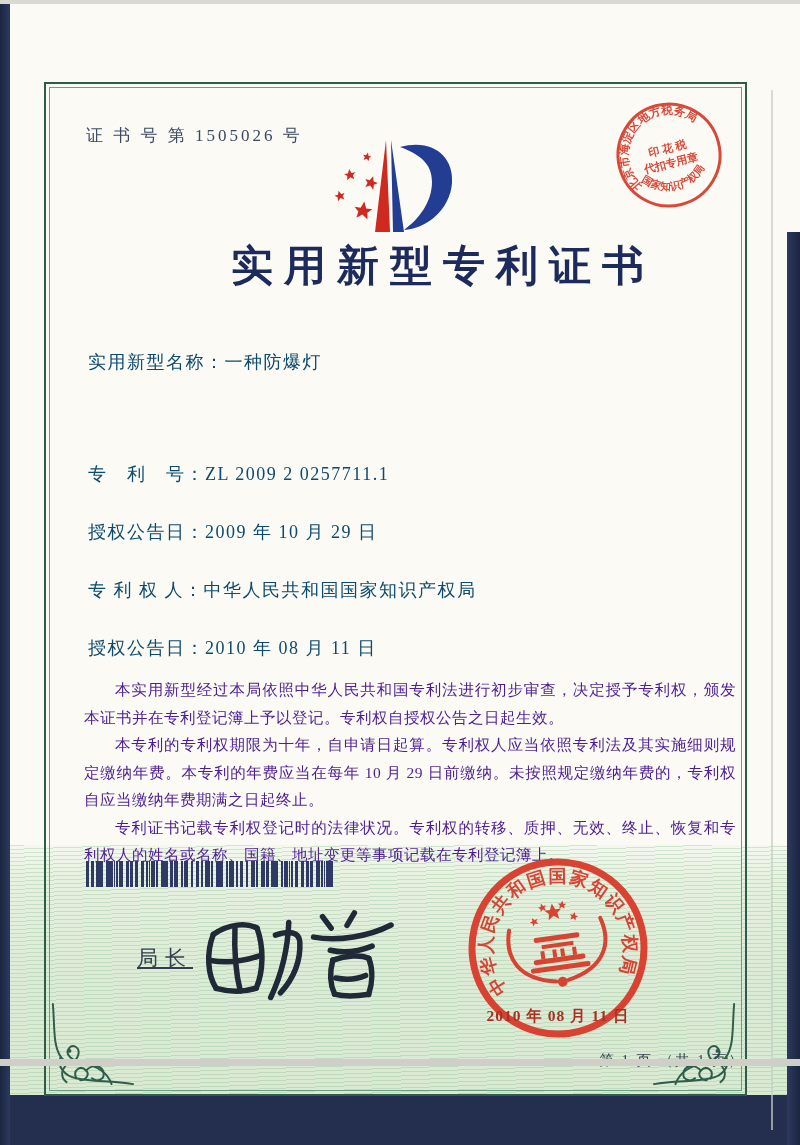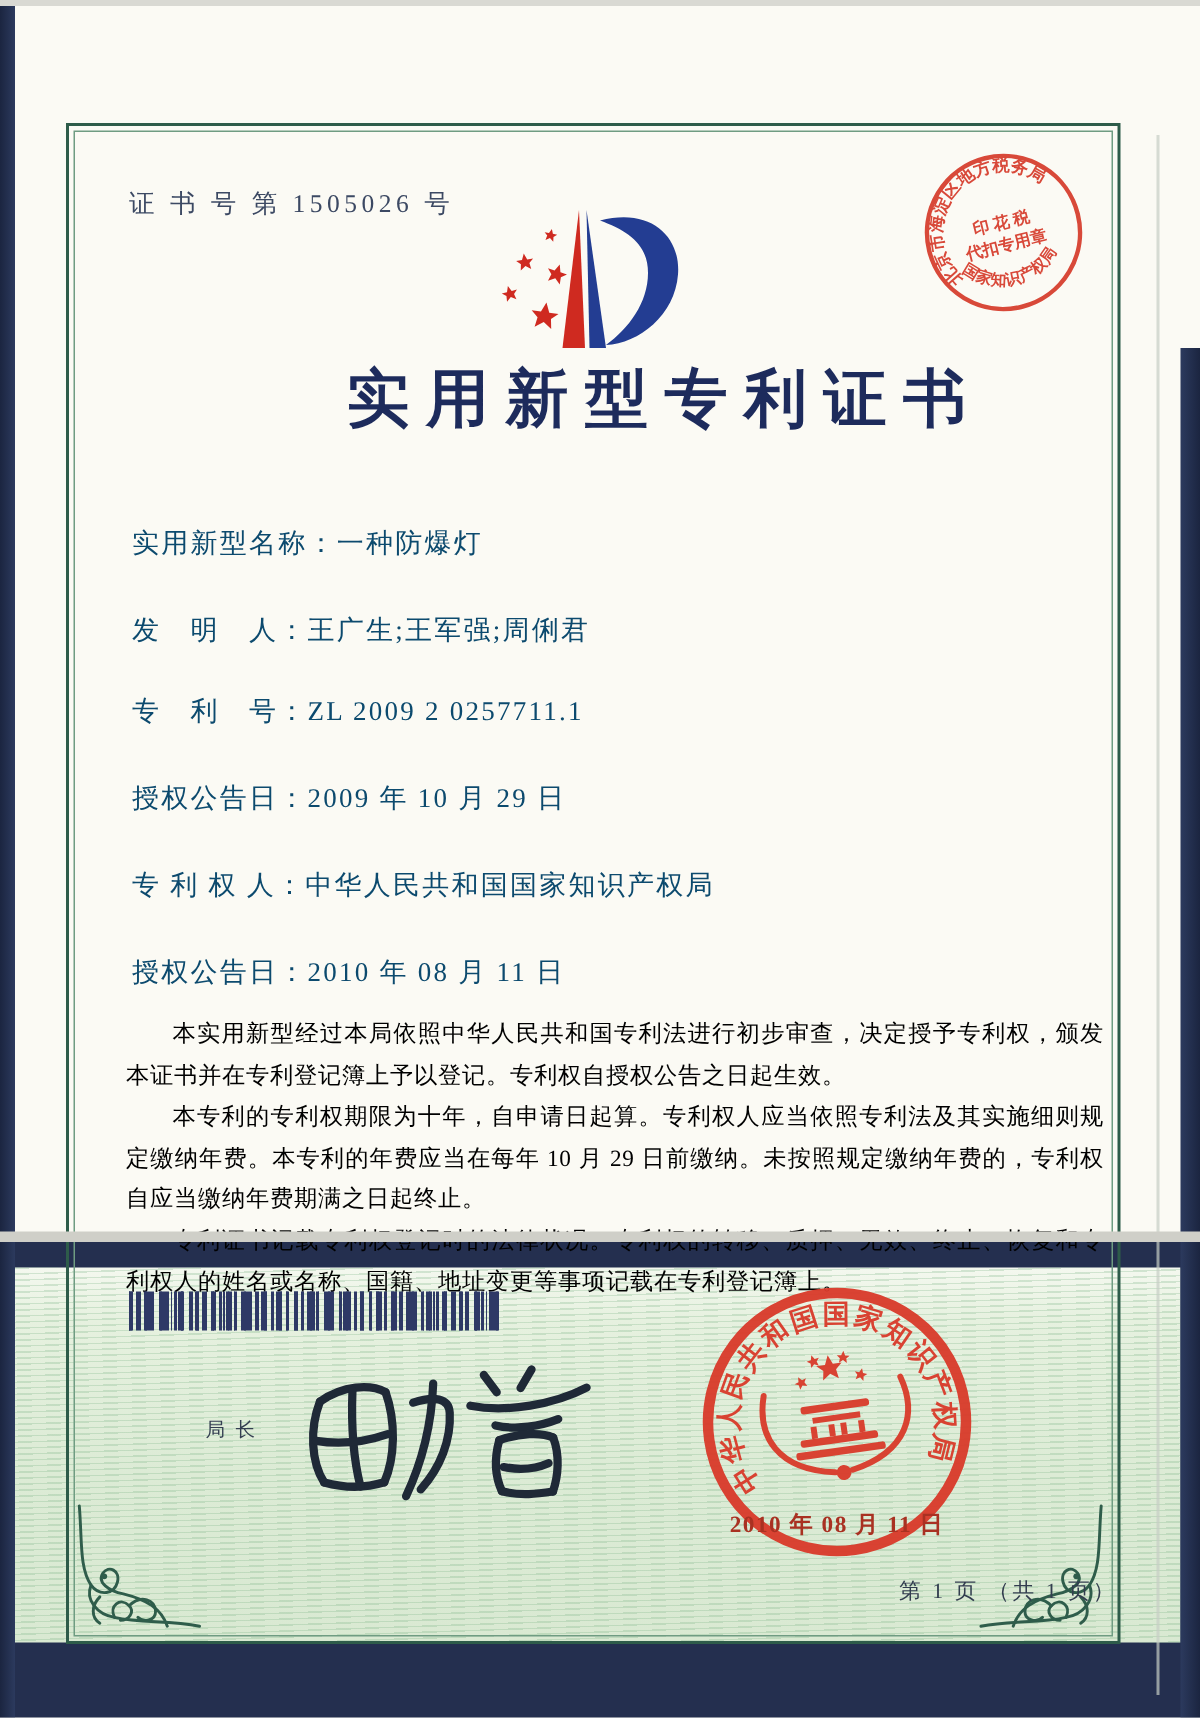--- a/index.html
+++ b/index.html
@@ -1,21 +1,21 @@
 <!DOCTYPE html>
 <html><head>
 <meta charset="utf-8">
 <style>
   html,body{margin:0;padding:0;}
   body{
     width:800px;height:1145px;overflow:hidden;
     background:#242f4f;
     font-family:"Liberation Serif","DejaVu Serif",serif;
   }
-  .photo{position:relative;width:800px;height:828px;background:#fbfaf4;}
+  .photo{position:relative;width:800px;height:1066px;background:#fbfaf4;}
   
   .edge{position:absolute;background:#232e4e;}
   .edge-left{left:0;top:0;width:10px;height:1145px;background:linear-gradient(90deg,#1b2540,#2c3a5e);}
   .edge-right{right:0;top:232px;width:13px;height:913px;background:linear-gradient(90deg,#2c3a5e,#1b2540);}
   .edge-top{left:0;top:0;width:800px;height:4px;background:#d9d9d3;}
   .edge-bottom{left:0;bottom:0;width:800px;height:7px;background:#cfcfc8;}
   .page-shadow-line{position:absolute;left:771px;top:90px;width:2px;height:1040px;background:#c6cdc4;opacity:.7;}
 
   
   .green-band{
@@ -42,32 +42,32 @@
 
   .title{position:absolute;left:0;top:238px;width:790px;margin:0;text-align:center;
          font-size:42px;font-weight:700;letter-spacing:11px;color:#1d2b5c;padding-left:48px;}
 
   .tax-stamp{position:absolute;left:612px;top:98px;width:114px;height:114px;
              transform:rotate(-14deg);opacity:.92;}
 
   .field{position:absolute;left:88px;font-size:18px;letter-spacing:1.5px;color:#0c4a6e;white-space:nowrap;}
   .f0{top:350px}.f1{top:408px}.f2{top:462px}.f3{top:520px}.f4{top:578px}.f5{top:636px}
 
-  .body-text{position:absolute;left:84px;top:676px;width:652px;color:#000000;
+  .body-text{position:absolute;left:84px;top:676px;width:652px;color:#4c1d95;
              font-size:15.5px;line-height:1.78;letter-spacing:.5px;text-align:justify;}
   .body-text p{margin:0;text-indent:2em;}
 
   .barcode{position:absolute;left:86px;top:861px;width:248px;height:26px;
     background-image:
       repeating-linear-gradient(90deg,#2e3966 0 2px,rgba(0,0,0,0) 2px 5px),
       repeating-linear-gradient(90deg,#2e3966 0 1px,rgba(0,0,0,0) 1px 7px),
       repeating-linear-gradient(90deg,#2e3966 0 3px,rgba(0,0,0,0) 3px 11px);
   }
 
-  .sig-label{position:absolute;left:137px;top:944px;font-size:13px;letter-spacing:7px;color:#333e51;}
+  .sig-label{position:absolute;left:137px;top:944px;font-size:21px;letter-spacing:7px;color:#333e51;text-decoration:underline;}
   .signature{position:absolute;left:190px;top:896px;width:215px;height:118px;transform:rotate(-3deg);}
 
   .seal{position:absolute;left:466px;top:856px;width:184px;height:184px;transform:rotate(-8deg);opacity:.95;}
   .seal-date{position:absolute;left:470px;top:1006px;width:176px;text-align:center;
              font-size:15.5px;font-weight:700;letter-spacing:1px;color:#a93122;z-index:5;}
 
   .footer{position:absolute;left:0;top:1051px;width:745px;text-align:right;
           font-size:14.5px;letter-spacing:2px;color:#323d4f;}
 
   svg text{font-family:"Liberation Serif","DejaVu Serif",serif;}
@@ -130,21 +130,20 @@
     <text font-size="10.5" fill="#d63a2a" font-weight="700">
       <textPath href="#tsBot" startOffset="2">国家知识产权局</textPath>
     </text>
     <text x="57" y="54" text-anchor="middle" font-size="11" fill="#d63a2a" font-weight="700">印 花 税</text>
     <text x="57" y="69" text-anchor="middle" font-size="11" fill="#d63a2a" font-weight="700">代扣专用章</text>
   </svg>
 
   <h1 class="title">实用新型专利证书</h1>
 
   <div class="field f0"><span>实用新型名称：</span><span>一种防爆灯</span></div>
-  <div class="field f1"><span>发　明　人：</span><span>王广生;王军强;周俐君</span></div>
   <div class="field f2"><span>专　利　号：</span><span>ZL 2009 2 0257711.1</span></div>
   <div class="field f3"><span>授权公告日：</span><span>2009 年 10 月 29 日</span></div>
   <div class="field f4"><span>专 利 权 人：</span><span>中华人民共和国国家知识产权局</span></div>
   <div class="field f5"><span>授权公告日：</span><span>2010 年 08 月 11 日</span></div>
 
   <div class="body-text">
     <p>本实用新型经过本局依照中华人民共和国专利法进行初步审查，决定授予专利权，颁发本证书并在专利登记簿上予以登记。专利权自授权公告之日起生效。</p>
     <p>本专利的专利权期限为十年，自申请日起算。专利权人应当依照专利法及其实施细则规定缴纳年费。本专利的年费应当在每年 10 月 29 日前缴纳。未按照规定缴纳年费的，专利权自应当缴纳年费期满之日起终止。</p>
     <p>专利证书记载专利权登记时的法律状况。专利权的转移、质押、无效、终止、恢复和专利权人的姓名或名称、国籍、地址变更等事项记载在专利登记簿上。</p>
   </div>

